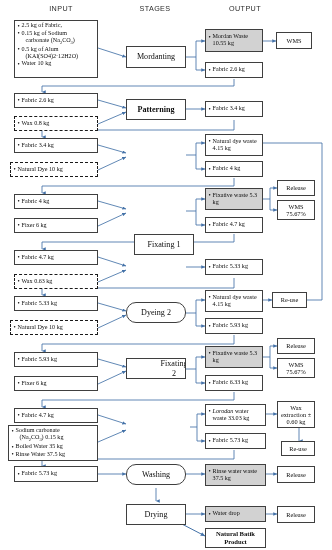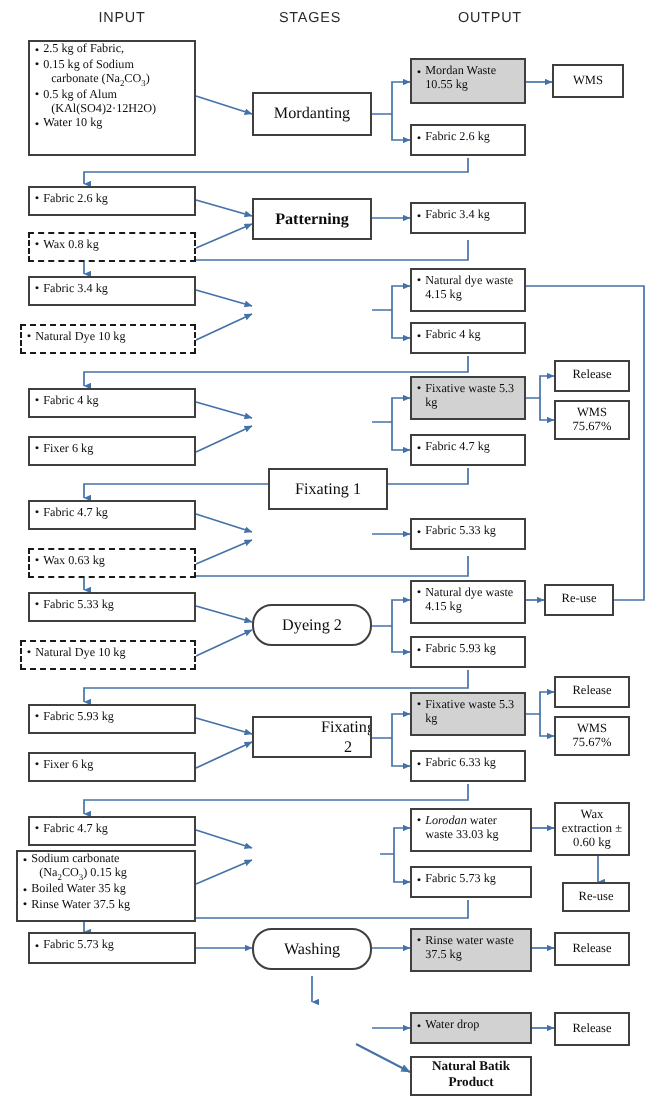--- a/index.html
+++ b/index.html
@@ -294,20 +294,21 @@
       </ul>
   </div>
   <div class="box stage" style="left:126px;top:464px;width:60px;height:21px;border-radius:10px;">Washing</div>
   <div class="box gray vc" style="left:205px;top:464px;width:61px;height:22px;">
     <ul>
         <li>Rinse water waste 37.5 kg</li>
       </ul>
   </div>
   <div class="box sm" style="left:277px;top:466px;width:38px;height:17px;">Release</div>
 
+  <div class="box stage" style="left:126px;top:504px;width:60px;height:21px;">Drying</div>
   <div class="box gray vc" style="left:205px;top:506px;width:61px;height:16px;">
     <ul>
         <li>Water drop</li>
       </ul>
   </div>
   <div class="box sm" style="left:277px;top:506px;width:38px;height:17px;">Release</div>
   <div class="box bold" style="left:205px;top:528px;width:61px;height:20px;">Natural Batik Product</div>
 
 </div>
 

